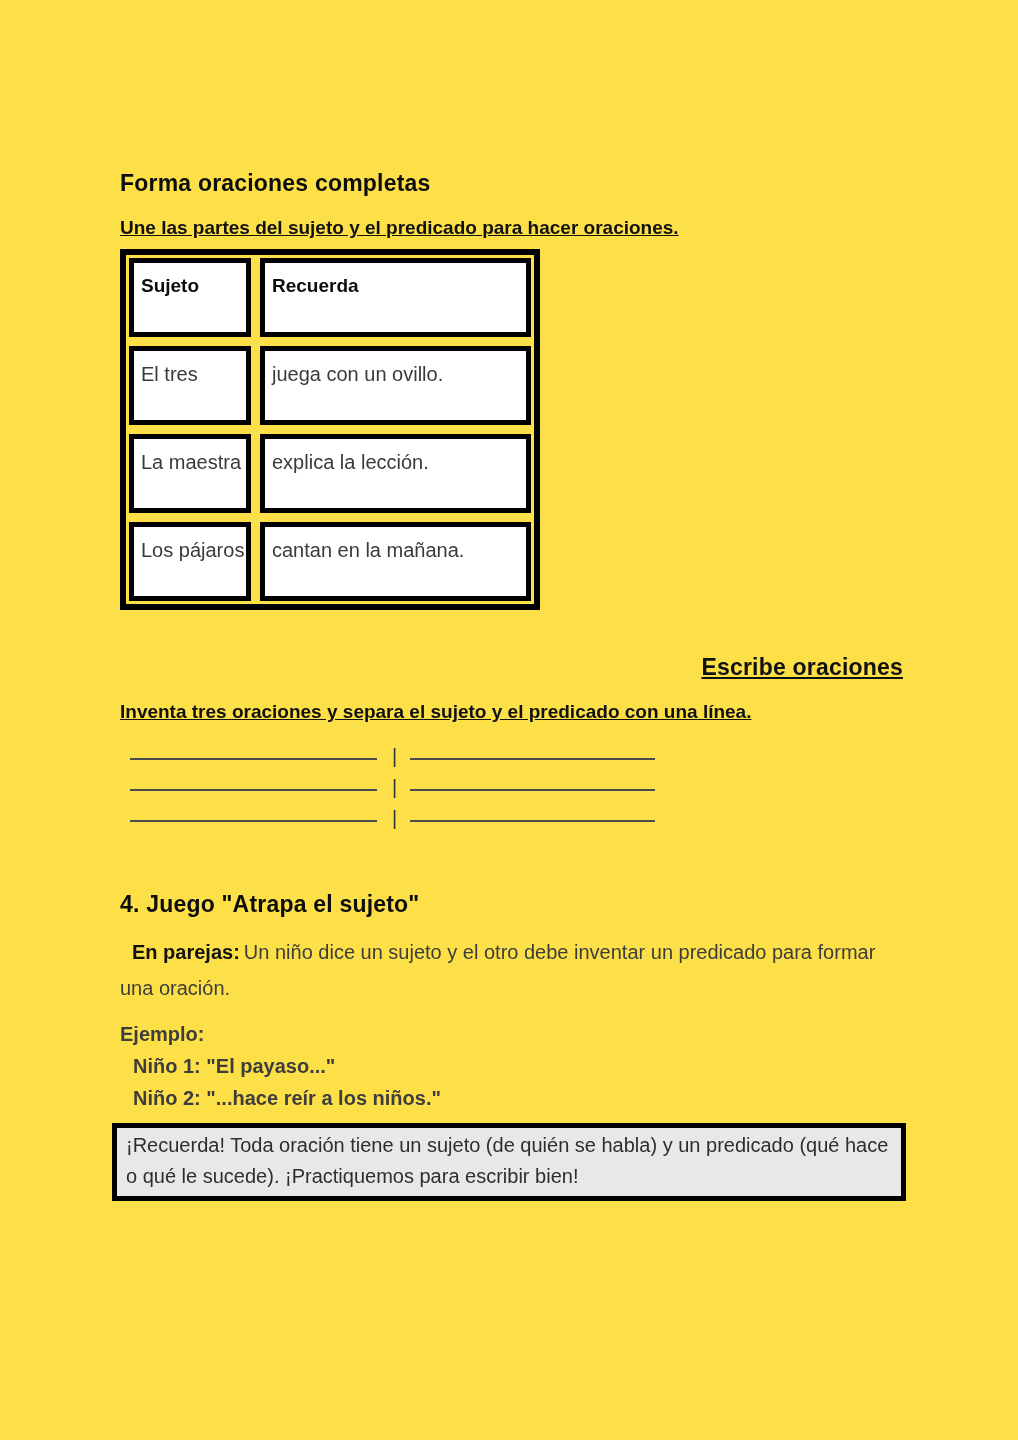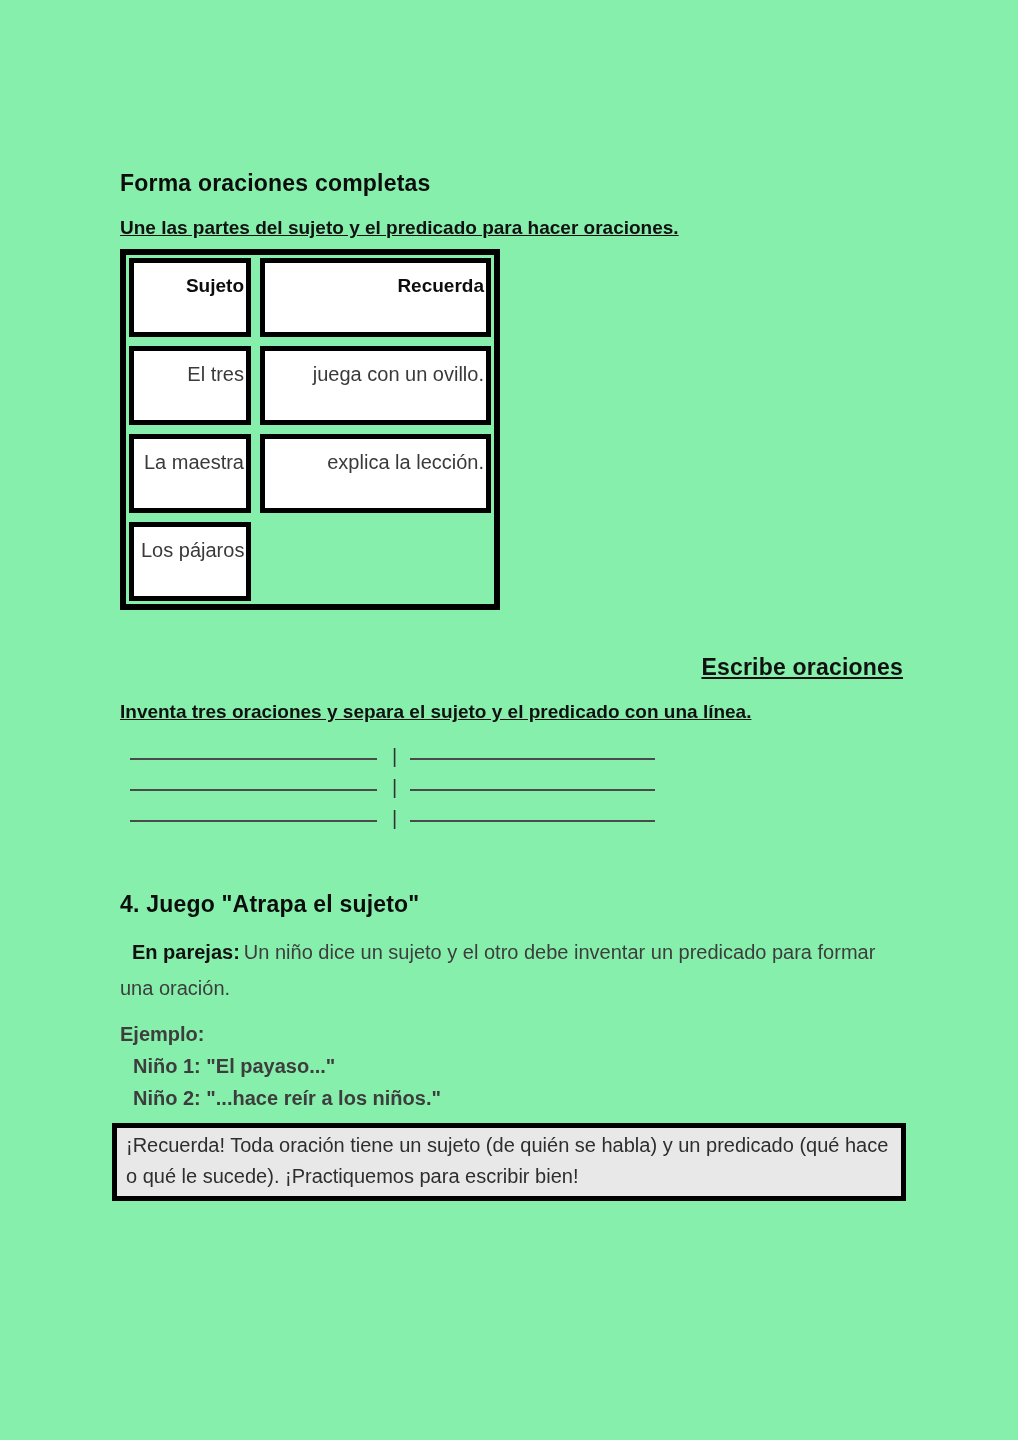--- a/index.html
+++ b/index.html
@@ -1,20 +1,20 @@
 <!DOCTYPE html>
 <html><head>
 <meta charset="utf-8">
 <style>
   html,body{margin:0;padding:0;background:#ffffff;}
   .page{
     position:relative;
     width:1018px;
     height:1440px;
-    background:#86efac;
+    background:#fde047;
     font-family:"Liberation Sans", sans-serif;
     color:#383838;
     box-sizing:border-box;
     padding:170px 115px 0 120px;
     overflow:hidden;
   }
   h1,h2{
     font-size:23px;
     font-weight:bold;
     color:#0d0d0d;
@@ -24,28 +24,27 @@
   .instruction{
     font-size:19px;
     font-weight:bold;
     color:#111111;
     margin:20px 0 0 0;
     text-decoration:underline;
   }
   
   .match-table{
     margin-top:10px;
-    width:380px;
+    width:420px;
     border:6px solid #000;
     padding:3px;
     box-sizing:border-box;
     display:flex;
     flex-direction:column;
     gap:9px;
-    text-align:right;
   }
   .match-row{
     display:grid;
     grid-template-columns:122px 1fr;
     gap:9px;
   }
   .match-cell{
     border:5px solid #000;
     background:#fff;
     box-sizing:border-box;
@@ -131,20 +130,21 @@
     <div class="match-row">
       <div class="match-cell">El tres</div>
       <div class="match-cell">juega con un ovillo.</div>
     </div>
     <div class="match-row">
       <div class="match-cell">La maestra</div>
       <div class="match-cell">explica la lección.</div>
     </div>
     <div class="match-row">
       <div class="match-cell">Los pájaros</div>
+      <div class="match-cell">cantan en la mañana.</div>
     </div>
   </div>
 
   <h2 class="instruction" style="font-size:23px;margin-top:44px;text-align:right;">Escribe oraciones</h2>
 
   <p class="instruction">Inventa tres oraciones y separa el sujeto y el predicado con una línea.</p>
 
   <div class="write-block">
     <div class="write-row">
       <span class="wline left"></span>

